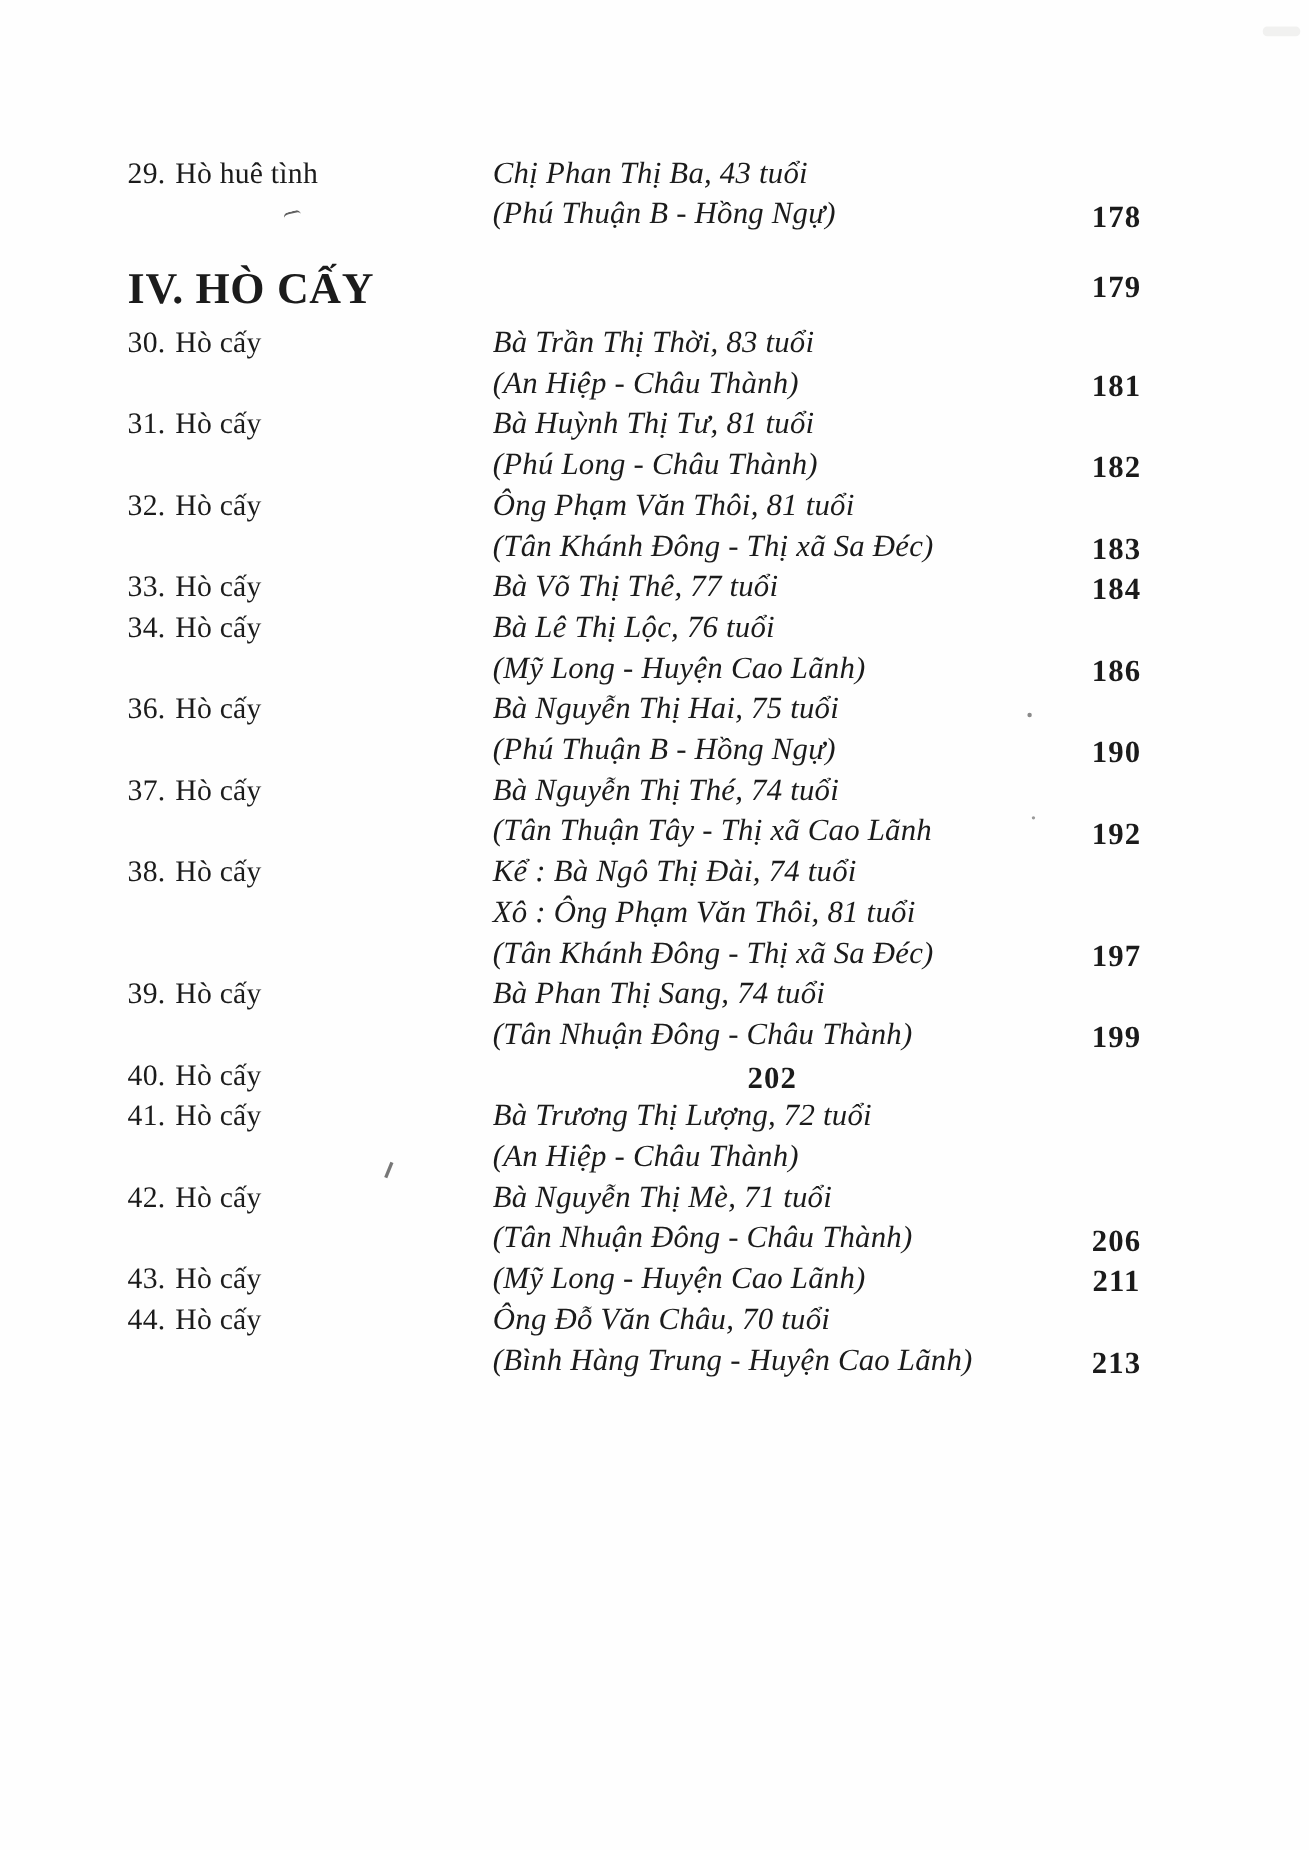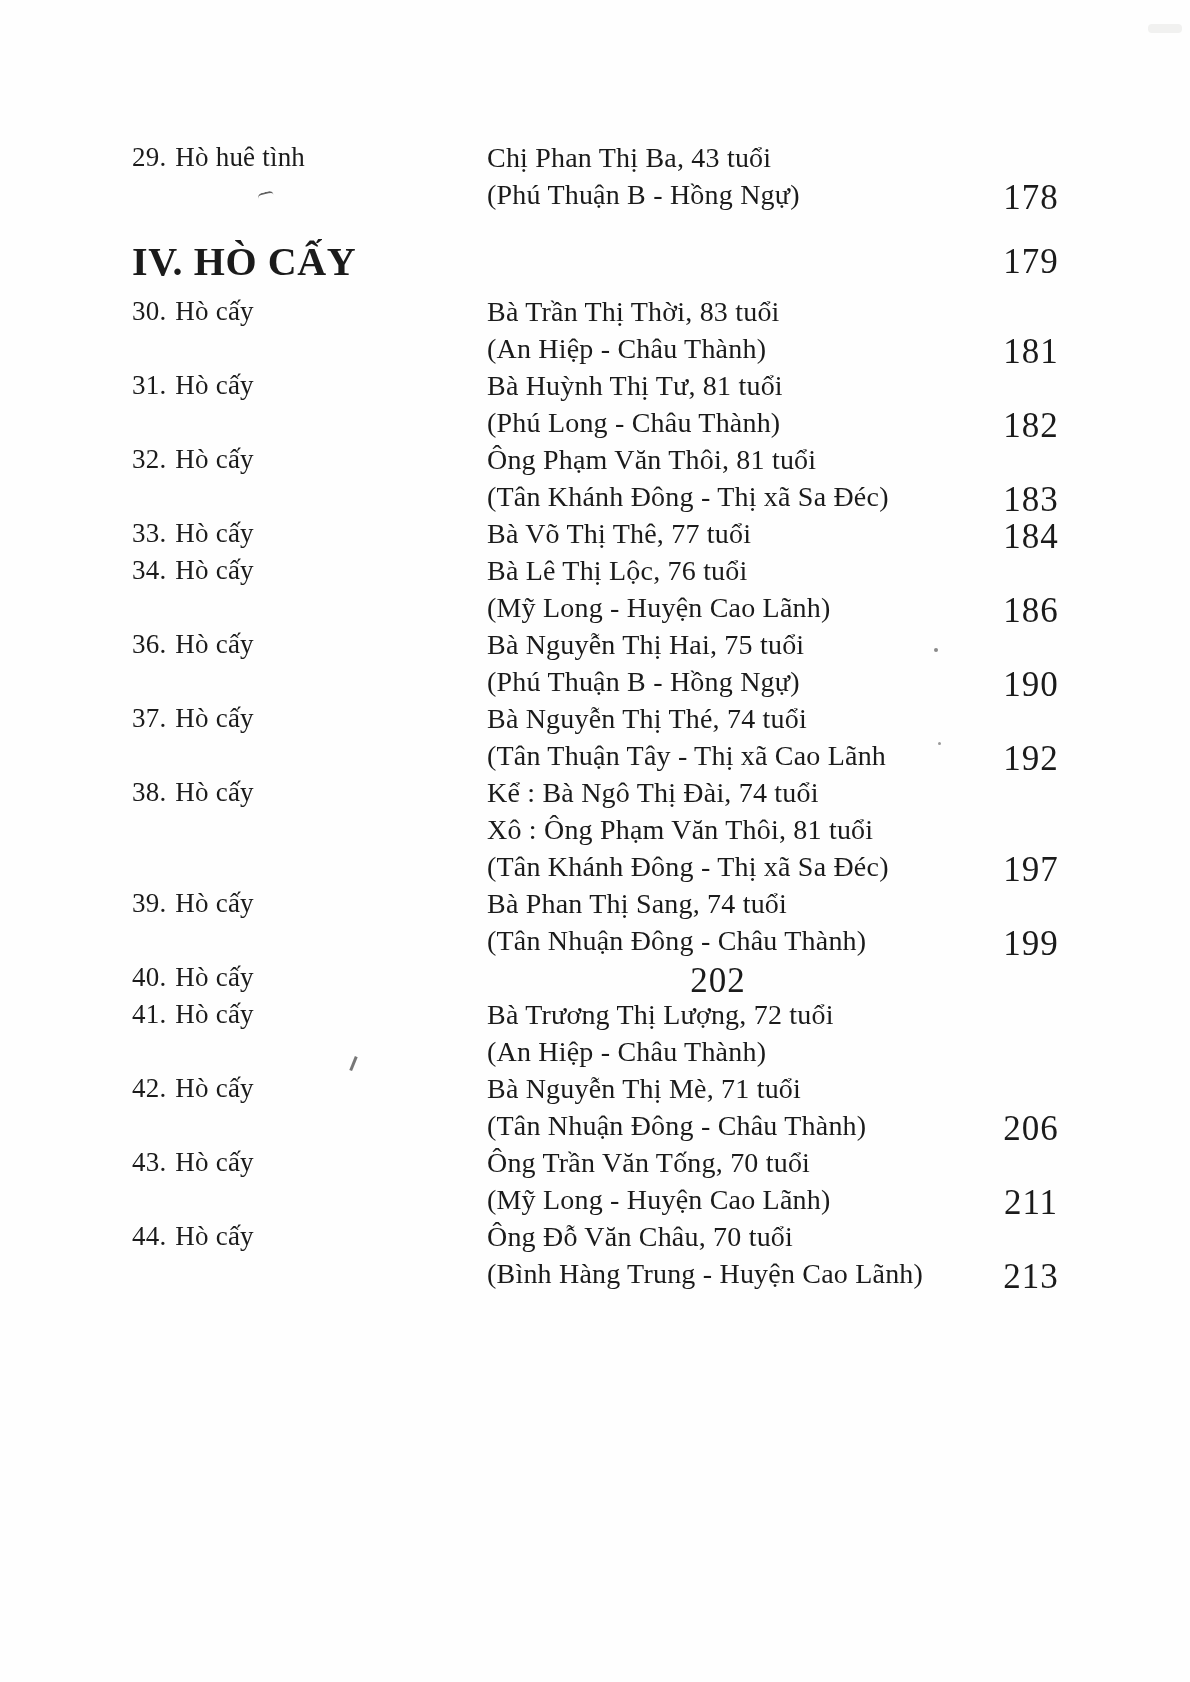--- a/index.html
+++ b/index.html
@@ -7,51 +7,52 @@
   body {
     width: 1190px; height: 1682px;
     background: #fefefe;
     color: #1b1b1b;
     font-family: "Liberation Serif", "DejaVu Serif", serif;
     position: relative;
     overflow: hidden;
   }
   .page {
     position: absolute;
-    left: 132px; top: 139px;
+    left: 116px; top: 139px;
     width: 958px;
   }
   .row {
     display: grid;
     grid-template-columns: 332px 1fr 118px;
   }
   .entry-row .left {
     font-size: 27px;
     line-height: 37px;
     letter-spacing: 0.2px;
     white-space: nowrap;
   }
   .entry-row .left .num { margin-right: 9px; }
   .mid .line {
+    font-style: italic;
     font-size: 28px;
     line-height: 37px;
     letter-spacing: 0.2px;
     white-space: nowrap;
-    margin-left: 23px;
   }
   .right {
     display: flex;
     align-items: flex-end;
     justify-content: center;
   }
   .page-num {
-    font-size: 35px;
+    font-size: 28px;
     line-height: 37px;
     transform: translateY(3px);
     letter-spacing: 1px;
+    font-weight: bold;
   }
   .section-row {
     margin-top: 27px;
     margin-bottom: 9px;
   }
   .section-row .left-wide { grid-column: 1 / 3; }
   .section-title {
     font-weight: bold;
     font-size: 40px;
     line-height: 44px;
@@ -223,21 +224,20 @@
           <div class="line">Bà Nguyễn Thị Mè, 71 tuổi</div>
           <div class="line">(Tân Nhuận Đông - Châu Thành)</div>
         </div>
         <div class="right">
           <span class="page-num">206</span>
         </div>
       </div>
       <div class="row entry-row">
         <div class="left"><span class="num">43.</span><span class="title">Hò cấy</span></div>
         <div class="mid">
-          <div class="line">Ông Trần Văn Tống, 70 tuổi</div>
           <div class="line">(Mỹ Long - Huyện Cao Lãnh)</div>
         </div>
         <div class="right">
           <span class="page-num">211</span>
         </div>
       </div>
       <div class="row entry-row">
         <div class="left"><span class="num">44.</span><span class="title">Hò cấy</span></div>
         <div class="mid">
           <div class="line">Ông Đỗ Văn Châu, 70 tuổi</div>

